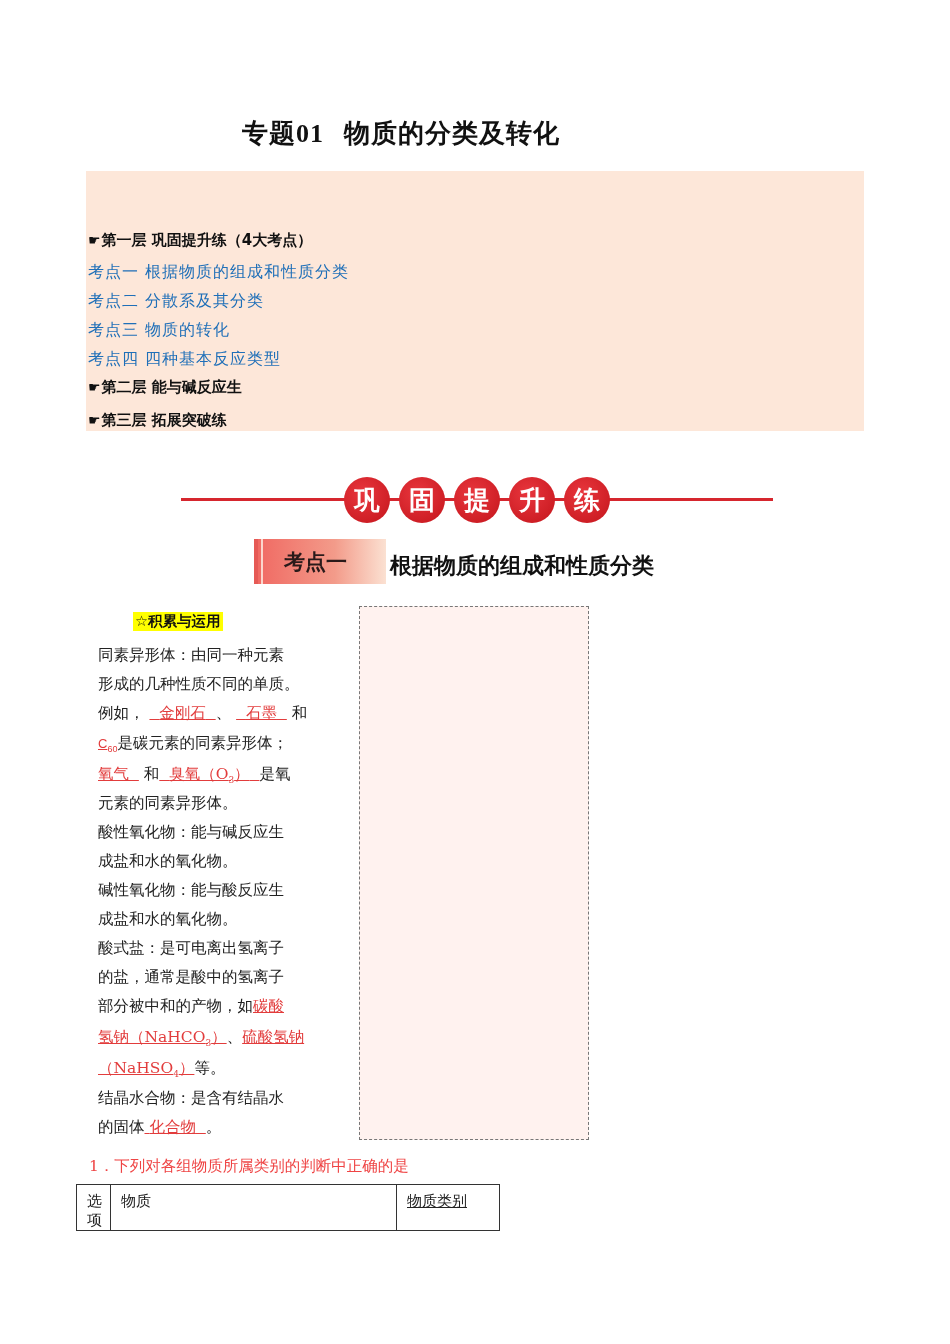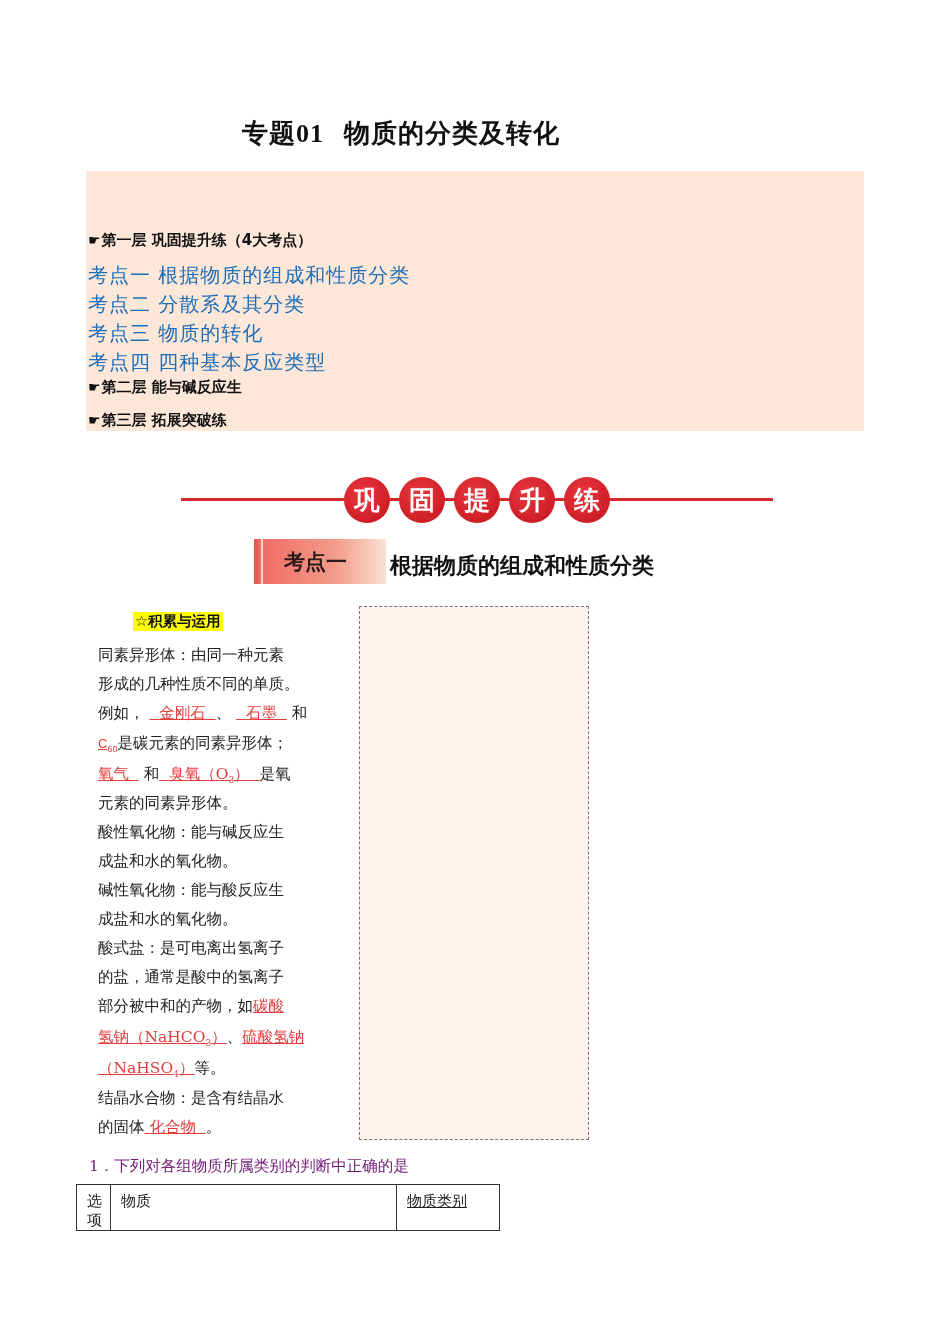--- a/index.html
+++ b/index.html
@@ -6,21 +6,21 @@
     body { width: 950px; height: 1344px; position: relative; overflow: hidden;
            font-family: "DejaVu Serif", "Liberation Serif", serif; color: #222; }
     .title { position: absolute; top: 116px; left: 0; width: 802px; text-align: center;
              font-family: "DejaVu Sans", sans-serif; font-weight: bold; font-size: 26px; color: #111; letter-spacing: 1px; }
     .title .num { font-family: "Liberation Serif", serif; font-weight: bold; }
 
     .toc { position: absolute; left: 86px; top: 171px; width: 778px; height: 260px; background: #fde7d9; }
     .toc-head { position: absolute; top: 6px; left: 0; width: 100%; height: 34px; display: flex; align-items: center; justify-content: center; }
     .toc-head .eye { width: 38px; height: 30px; margin-right: 2px; }
     .toc-head span.lbl { font-family: "DejaVu Sans", sans-serif; font-weight: bold; font-size: 17px; color: #111; }
-    .toc-item { position: absolute; left: 2px; font-size: 20px; white-space: nowrap; }
+    .toc-item { position: absolute; left: 2px; font-size: 16px; white-space: nowrap; }
     .toc-item.layer { font-family: "DejaVu Sans", sans-serif; font-weight: bold; color: #111; font-size: 15px; }
     .toc-item.point { color: #1f6fb8; font-family: "DejaVu Serif", serif; letter-spacing: 1px; }
     .hand { font-size: 14px; margin-right: 1px; }
 
     .banner-line { position: absolute; top: 498px; left: 181px; width: 592px; height: 3px; background: #d6262e; }
     .banner { position: absolute; top: 477px; left: 344px; display: flex; gap: 9px; }
     .banner .ball { width: 46px; height: 46px; border-radius: 50%; background: radial-gradient(circle at 40% 35%, #e8363d, #c4151c);
                     color: #fff; font-family: "DejaVu Sans", sans-serif; font-weight: bold; font-size: 26px;
                     display: flex; align-items: center; justify-content: center; }
 
@@ -33,21 +33,21 @@
 
     .acc { position: absolute; top: 612px; left: 97px; background: #ffff00; font-family: "DejaVu Sans", sans-serif; font-weight: bold; font-size: 14.5px; padding: 0 2px; color: #111; margin-left: 36px; }
     .note { position: absolute; left: 98px; font-size: 15.5px; color: #222; white-space: nowrap; }
     .red { color: #e23c3c; text-decoration: underline; text-decoration-color: #e23c3c; }
     .red.sans { font-family: "Liberation Sans", sans-serif; font-size: 13px; }
     sub { font-size: 9px; }
 
     .dashed { position: absolute; left: 359px; top: 606px; width: 230px; height: 534px; background: #fff2ef;
               border: 1px dashed #777; box-sizing: border-box; }
 
-    .q { position: absolute; left: 89px; top: 1156px; font-size: 15.5px; color: #701a75; white-space: nowrap; }
+    .q { position: absolute; left: 89px; top: 1156px; font-size: 15.5px; color: #ef4444; white-space: nowrap; }
     table.opts { position: absolute; left: 76px; top: 1184px; border-collapse: collapse; }
     table.opts td { border: 1.5px solid #333; height: 40px; vertical-align: top; padding: 7px 8px 0 10px; font-size: 15px; color: #222; box-sizing: border-box; }
   </style>
 </head>
 <body>
 
 <div class="title">
   <span>专题</span><span class="num">01</span>&nbsp;&nbsp;<span>物质的分类及转化</span>
 </div>
 

